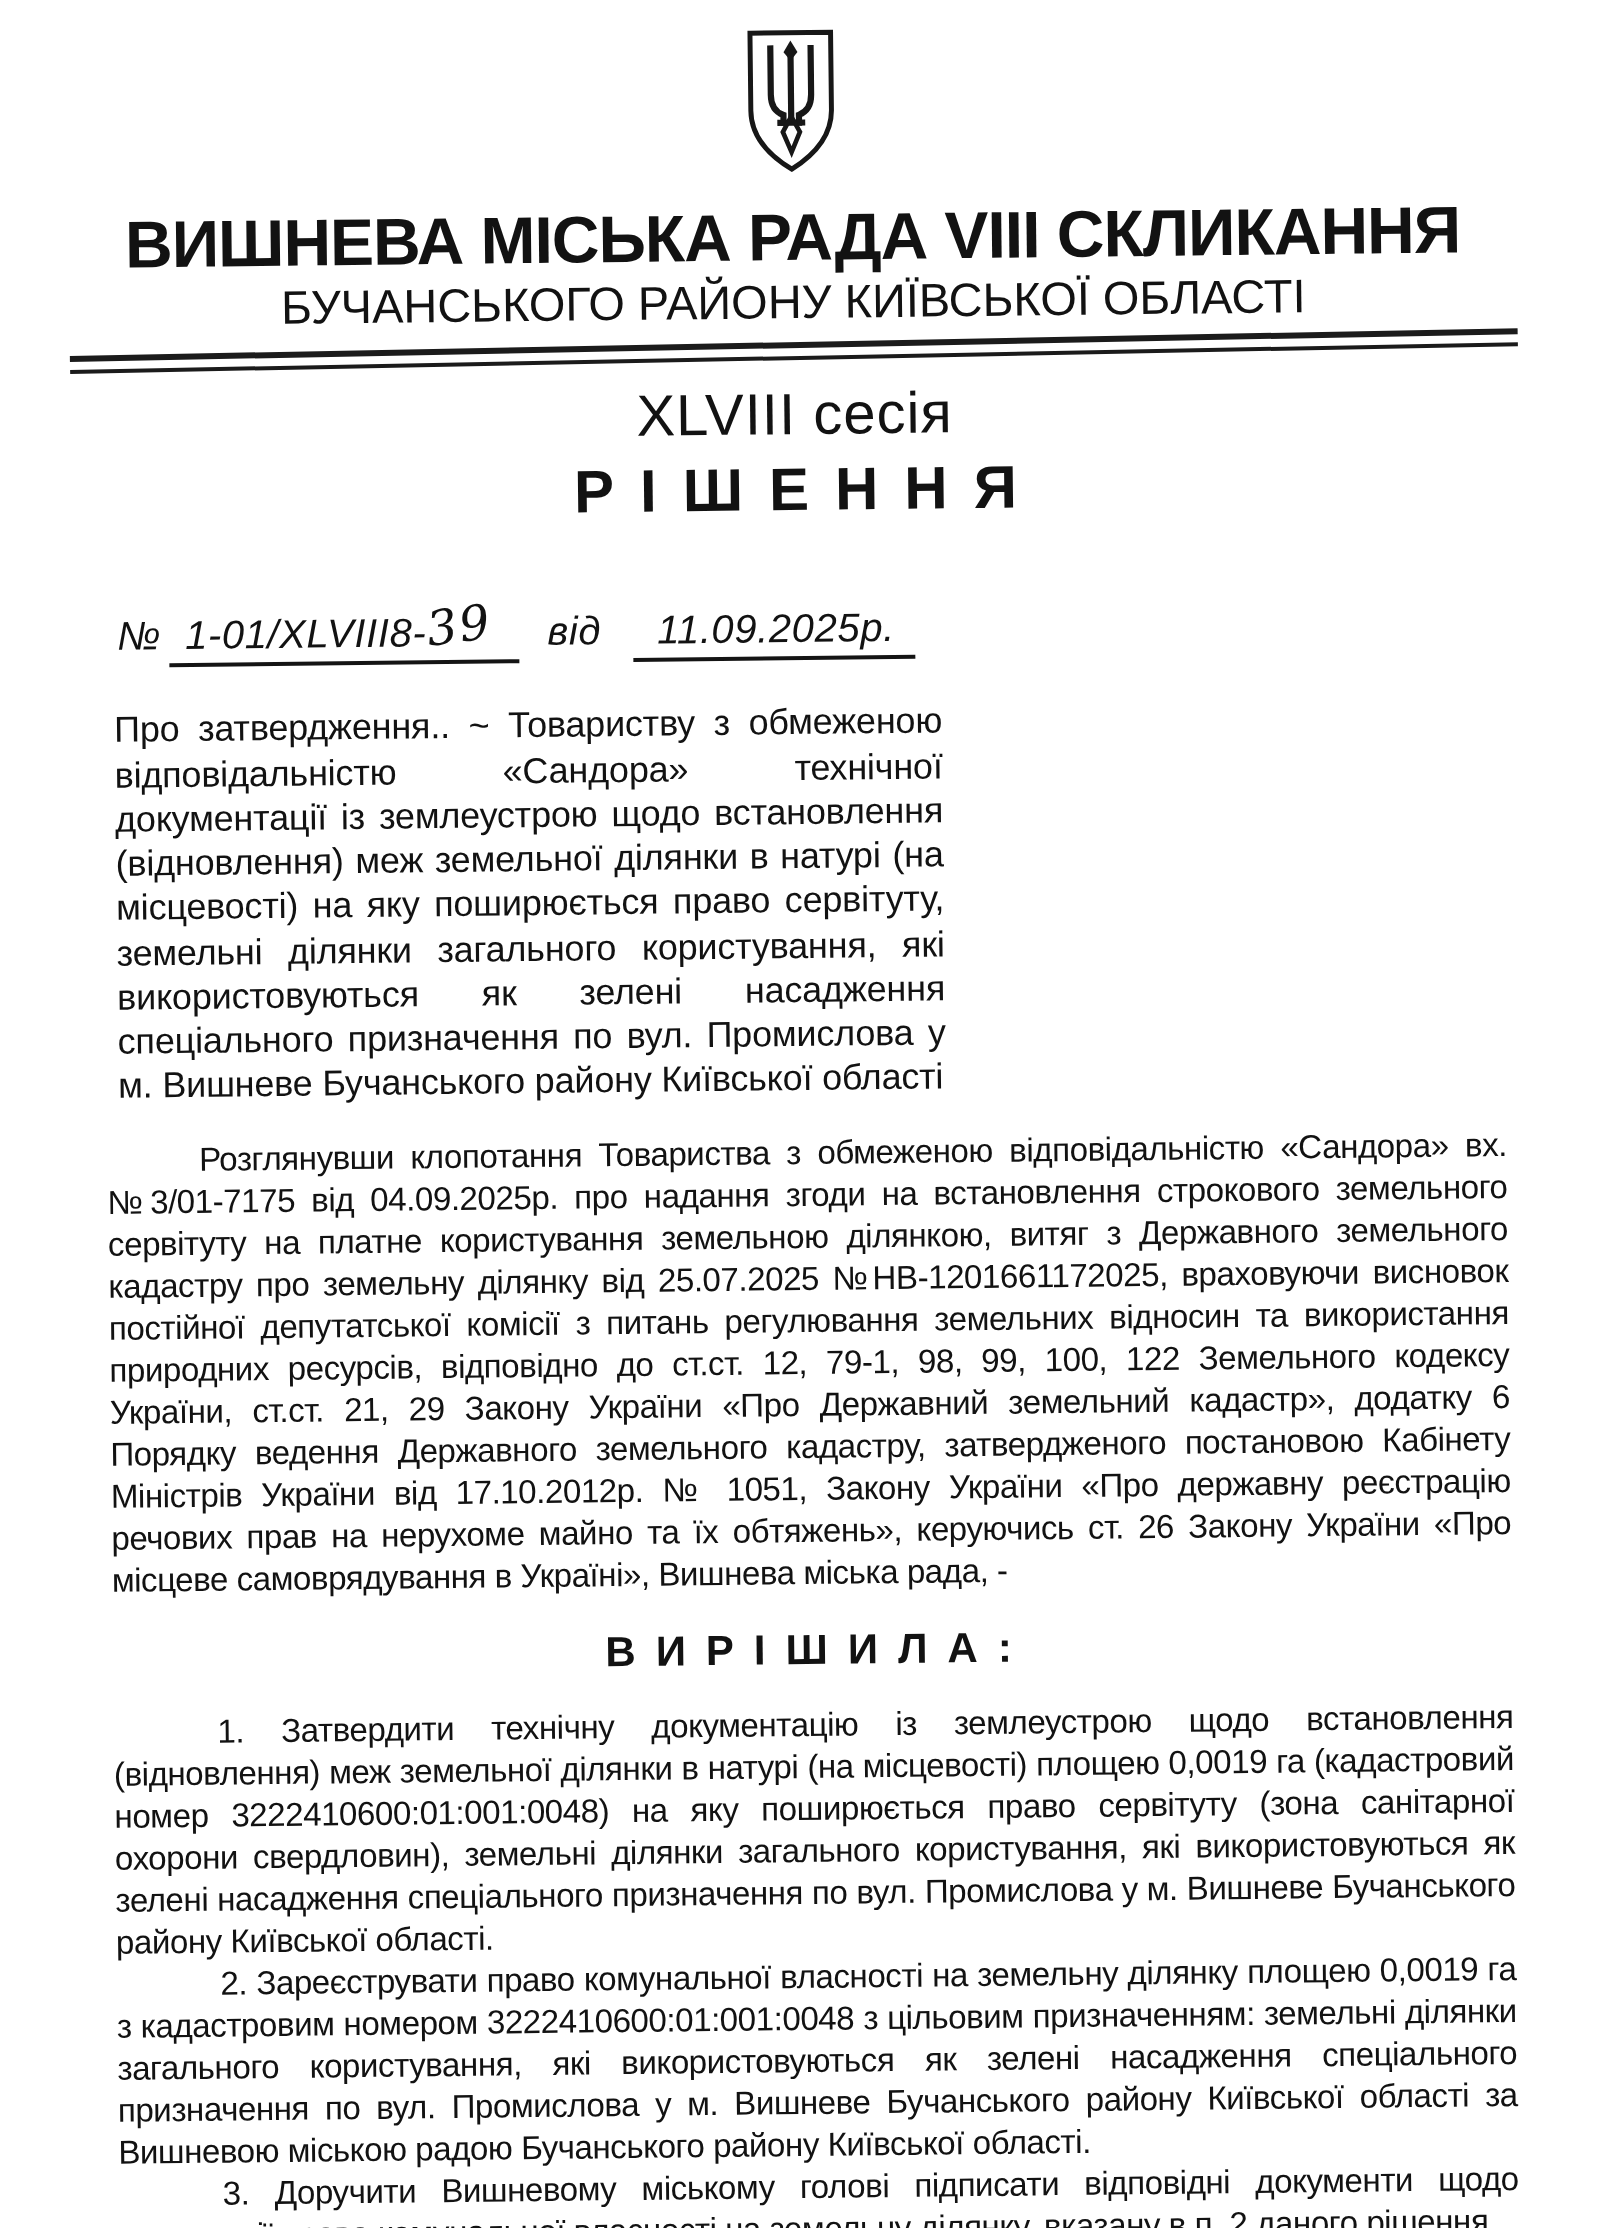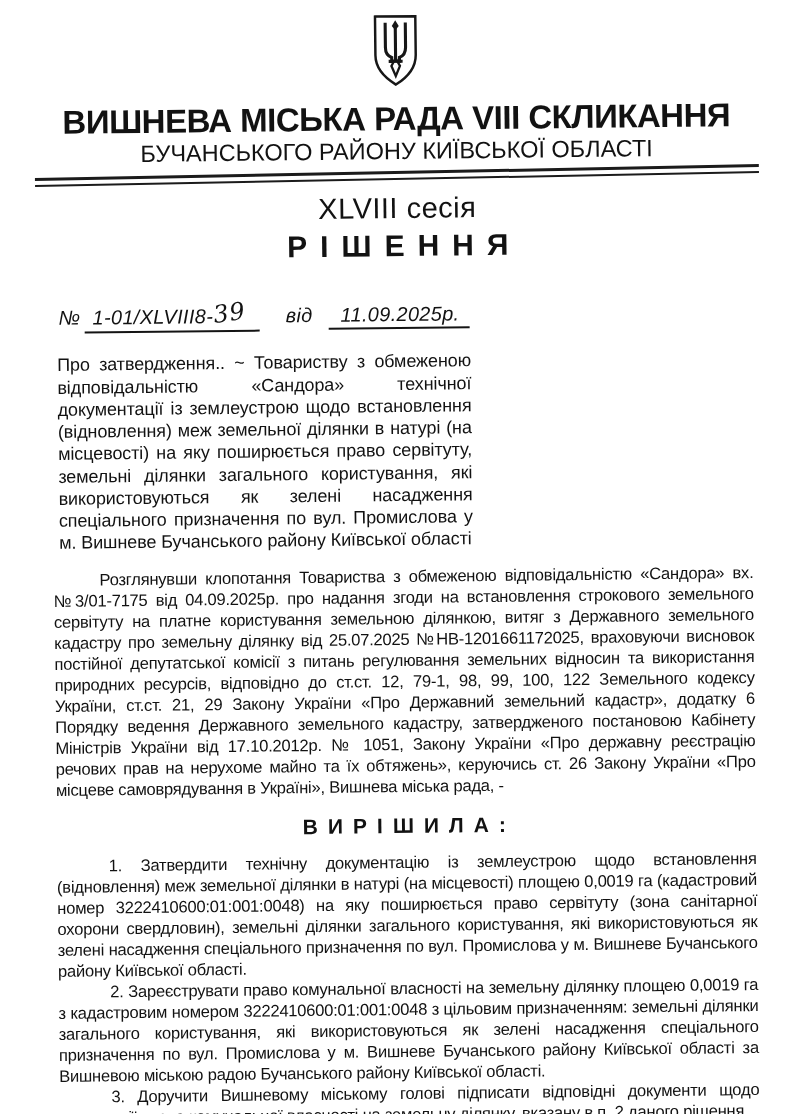--- a/index.html
+++ b/index.html
@@ -83,21 +83,21 @@
   }
   .handwritten {
     display: inline-block;
     font-family: "DejaVu Serif", serif;
     font-size: 24px;
     font-weight: 400;
     font-style: italic;
     transform: rotate(-7deg) translateY(-2px);
     letter-spacing: 1px;
   }
-  .date-prep { margin-left: 26px; }
+  .date-prep { margin-left: 14px; }
   .date-underlined {
     display: inline-block;
     border-bottom: 2px solid #141414;
     padding: 0 10px 1px 12px;
     margin-left: 16px;
   }
   .subject {
     width: 414px;
     margin: 20px 0 0 58px;
     font-size: 18px;

